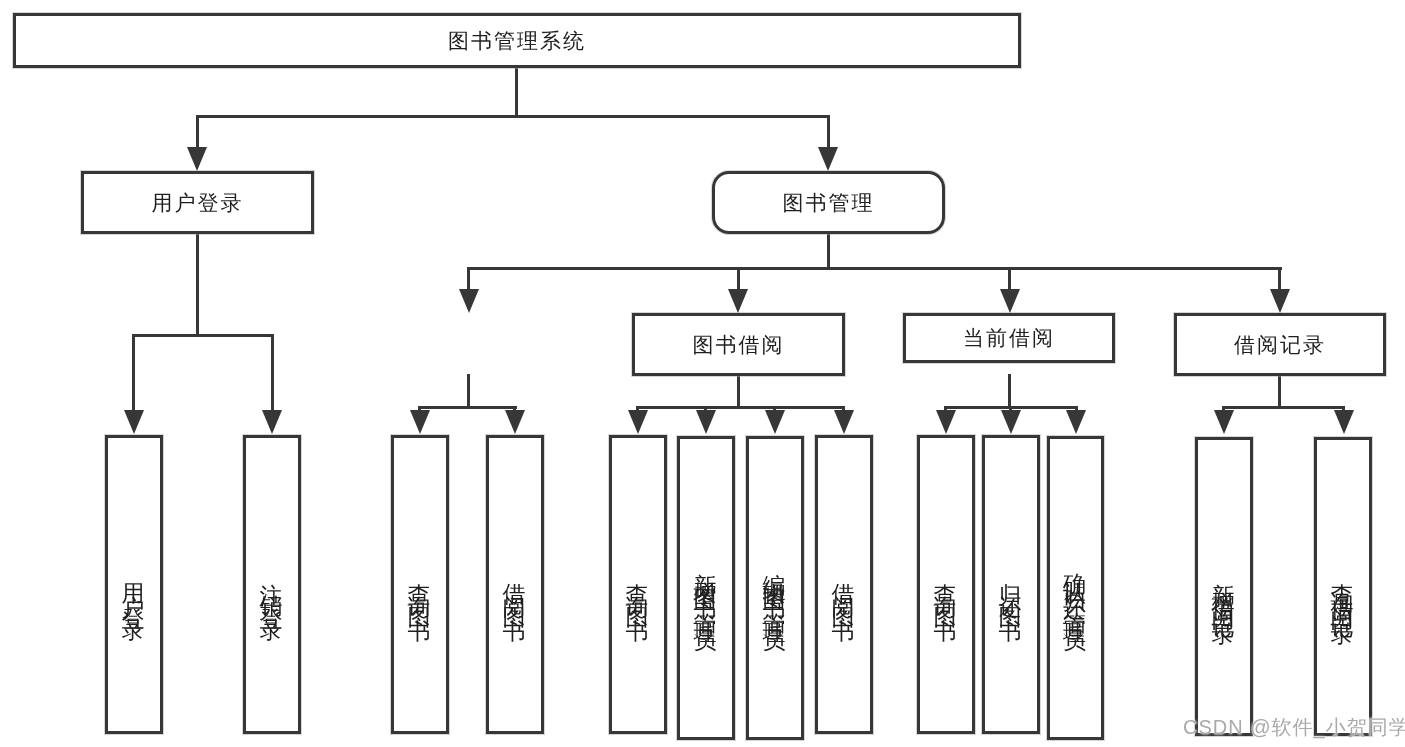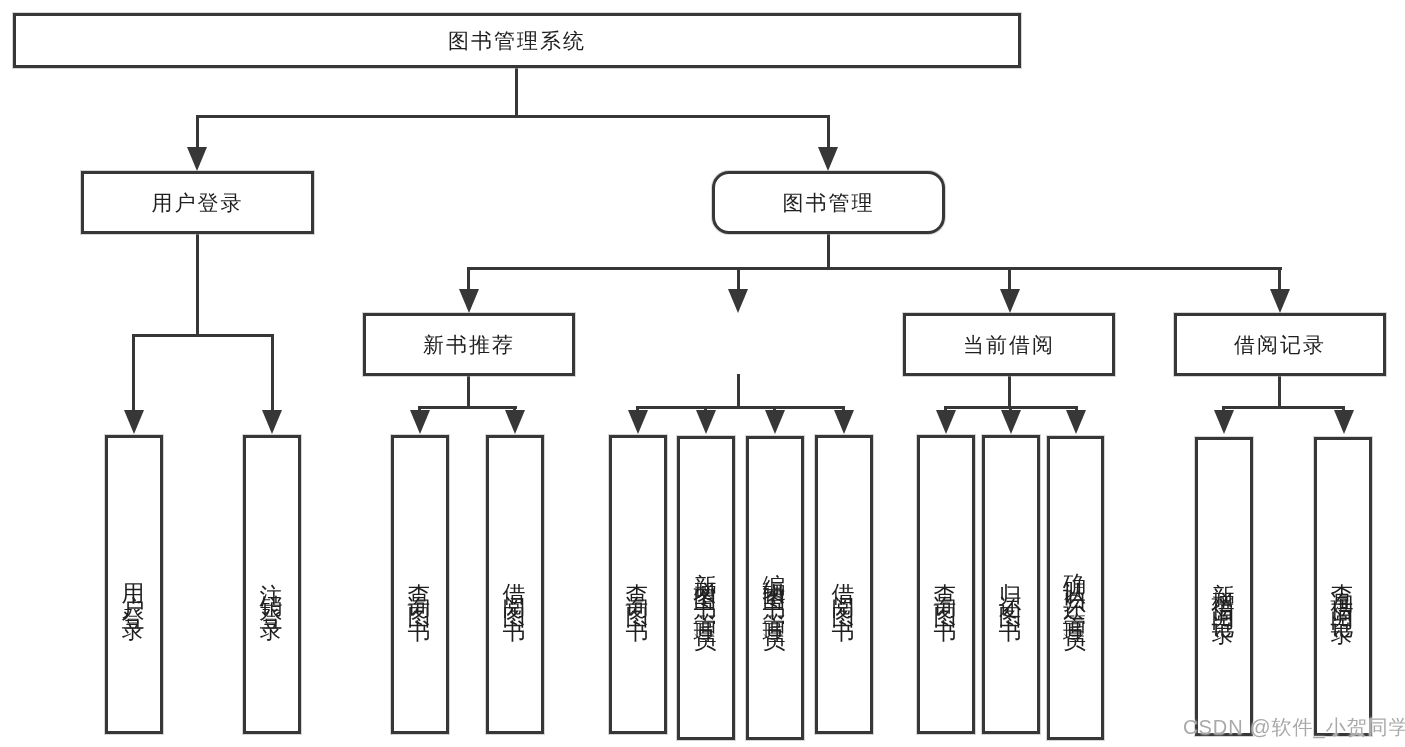--- a/index.html
+++ b/index.html
@@ -131,24 +131,24 @@
     <span class="lbl">图书管理系统</span>
   </div>
 
   <div class="node" style="left:81px; top:171px; width:233px; height:63px;">
     <span class="lbl">用户登录</span>
   </div>
   <div class="node" style="left:712px; top:171px; width:233px; height:63px;border-radius:17px;">
     <span class="lbl">图书管理</span>
   </div>
 
-  <div class="node" style="left:363px; top:313px; width:212px; height:63px;">
-    <span class="lbl">新书推荐</span>
+  <div class="node" style="left:632px; top:313px; width:213px; height:63px;">
+    <span class="lbl">图书借阅</span>
   </div>
-  <div class="node" style="left:903px; top:313px; width:212px; height:63px;">
+  <div class="node" style="left:903px; top:313px; width:212px; height:50px;">
     <span class="lbl">当前借阅</span>
   </div>
   <div class="node" style="left:1174px; top:313px; width:212px; height:63px;">
     <span class="lbl">借阅记录</span>
   </div>
 
   <div class="node leaf ls-short" style="left:105px; top:435px; width:58px; height:299px;">
     <span class="lbl">用户登录</span>
   </div>
   <div class="node leaf ls-short" style="left:243px; top:435px; width:58px; height:299px;">

